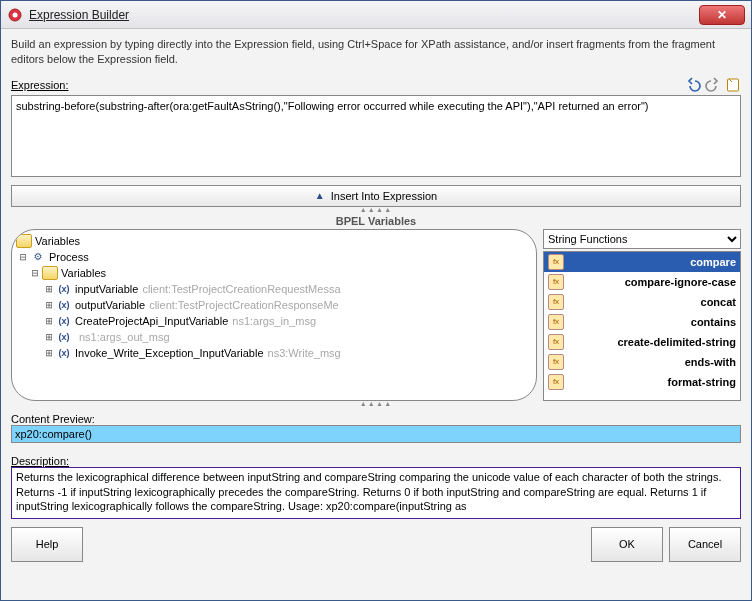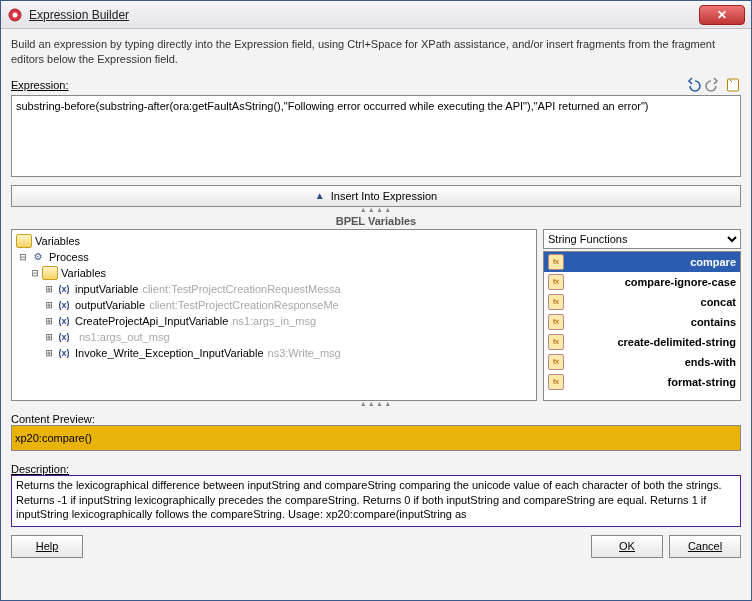--- a/index.html
+++ b/index.html
@@ -32,21 +32,21 @@
   
   .split-grip { height: 6px; display: flex; justify-content: center; align-items: center; color: #888; font-size: 8px; letter-spacing: 1px; }
   
   .panes-header { display: flex; }
   .panes-header .col { flex: 1; text-align: center; font-weight: bold; color: #555; padding: 2px 0; }
   
   .panes { display: flex; gap: 6px; height: 172px; }
   .left-pane, .right-pane { flex: 1; display: flex; flex-direction: column; }
   
   .tree-box { flex: 1; background: #fff; border: 1px solid #888; overflow: auto; padding: 3px 2px; }
-  .tree-scroll { overflow-x: scroll; overflow-y: hidden; height: 100%; }
+  .tree-scroll { overflow-x: scroll; overflow-y: hidden; height: 100%; border-radius: 24px; }
   .tree-inner { min-width: 520px; height: 100%; }
   
   select.func-cat { width: 100%; height: 20px; border: 1px solid #888; background: #fff; font-size: 11px; margin-bottom: 2px; }
   
   .func-list { flex: 1; background: #fff; border: 1px solid #888; overflow-y: scroll; }
   .func-item { display: flex; align-items: center; height: 20px; padding: 0 4px; gap: 6px; cursor: pointer; justify-content: space-between; }
   .func-item.selected { background: #2a5db0; color: #fff; }
   .func-item.selected .fn-label { font-weight: bold; }
   .fn-label { font-weight: bold; }
   .func-item:not(.selected) .fn-label { color: #000; }
@@ -61,28 +61,28 @@
   .var-icon { font-weight: bold; color: #2a4b8d; font-size: 9px; }
   .var-icon::before { content: "(x)"; }
   .tree-label { color: #000; }
   .tree-type { color: #a8a8a8; margin-left: 4px; }
   
   .ind0 { padding-left: 2px; }
   .ind1 { padding-left: 14px; }
   .ind2 { padding-left: 28px; }
   
   .preview-label { margin-top: 6px; }
-  .preview-box { width: 100%; height: 26px; background: #eab308; border: 1px solid #888; padding: 1px 3px; font-size: 11px; }
+  .preview-box { width: 100%; height: 18px; background: #7dd3fc; border: 1px solid #888; padding: 1px 3px; font-size: 11px; }
   
   .desc-label { margin-top: 12px; }
   .desc-box { width: 100%; height: 52px; background: #fff; border: 1px solid #4c1d95; overflow-y: scroll; padding: 2px 4px; line-height: 1.35; }
   
   .button-bar { display: flex; padding-top: 8px; }
   .button-bar .spacer { flex: 1; }
-  .btn { min-width: 72px; height: 23px; background: linear-gradient(#fff, #e6e6e6); border: 1px solid #888; margin-left: 6px; cursor: pointer; font-size: 11px; text-decoration: underline; }
+  .btn { min-width: 72px; height: 35px; background: linear-gradient(#fff, #e6e6e6); border: 1px solid #888; margin-left: 6px; cursor: pointer; font-size: 11px; }
   .btn.help { margin-left: 0; }
   
   .icon-svg { width: 16px; height: 16px; display: block; }
 </style>
 </head>
 <body>
 
 <div class="window">
 
   <div class="titlebar">

